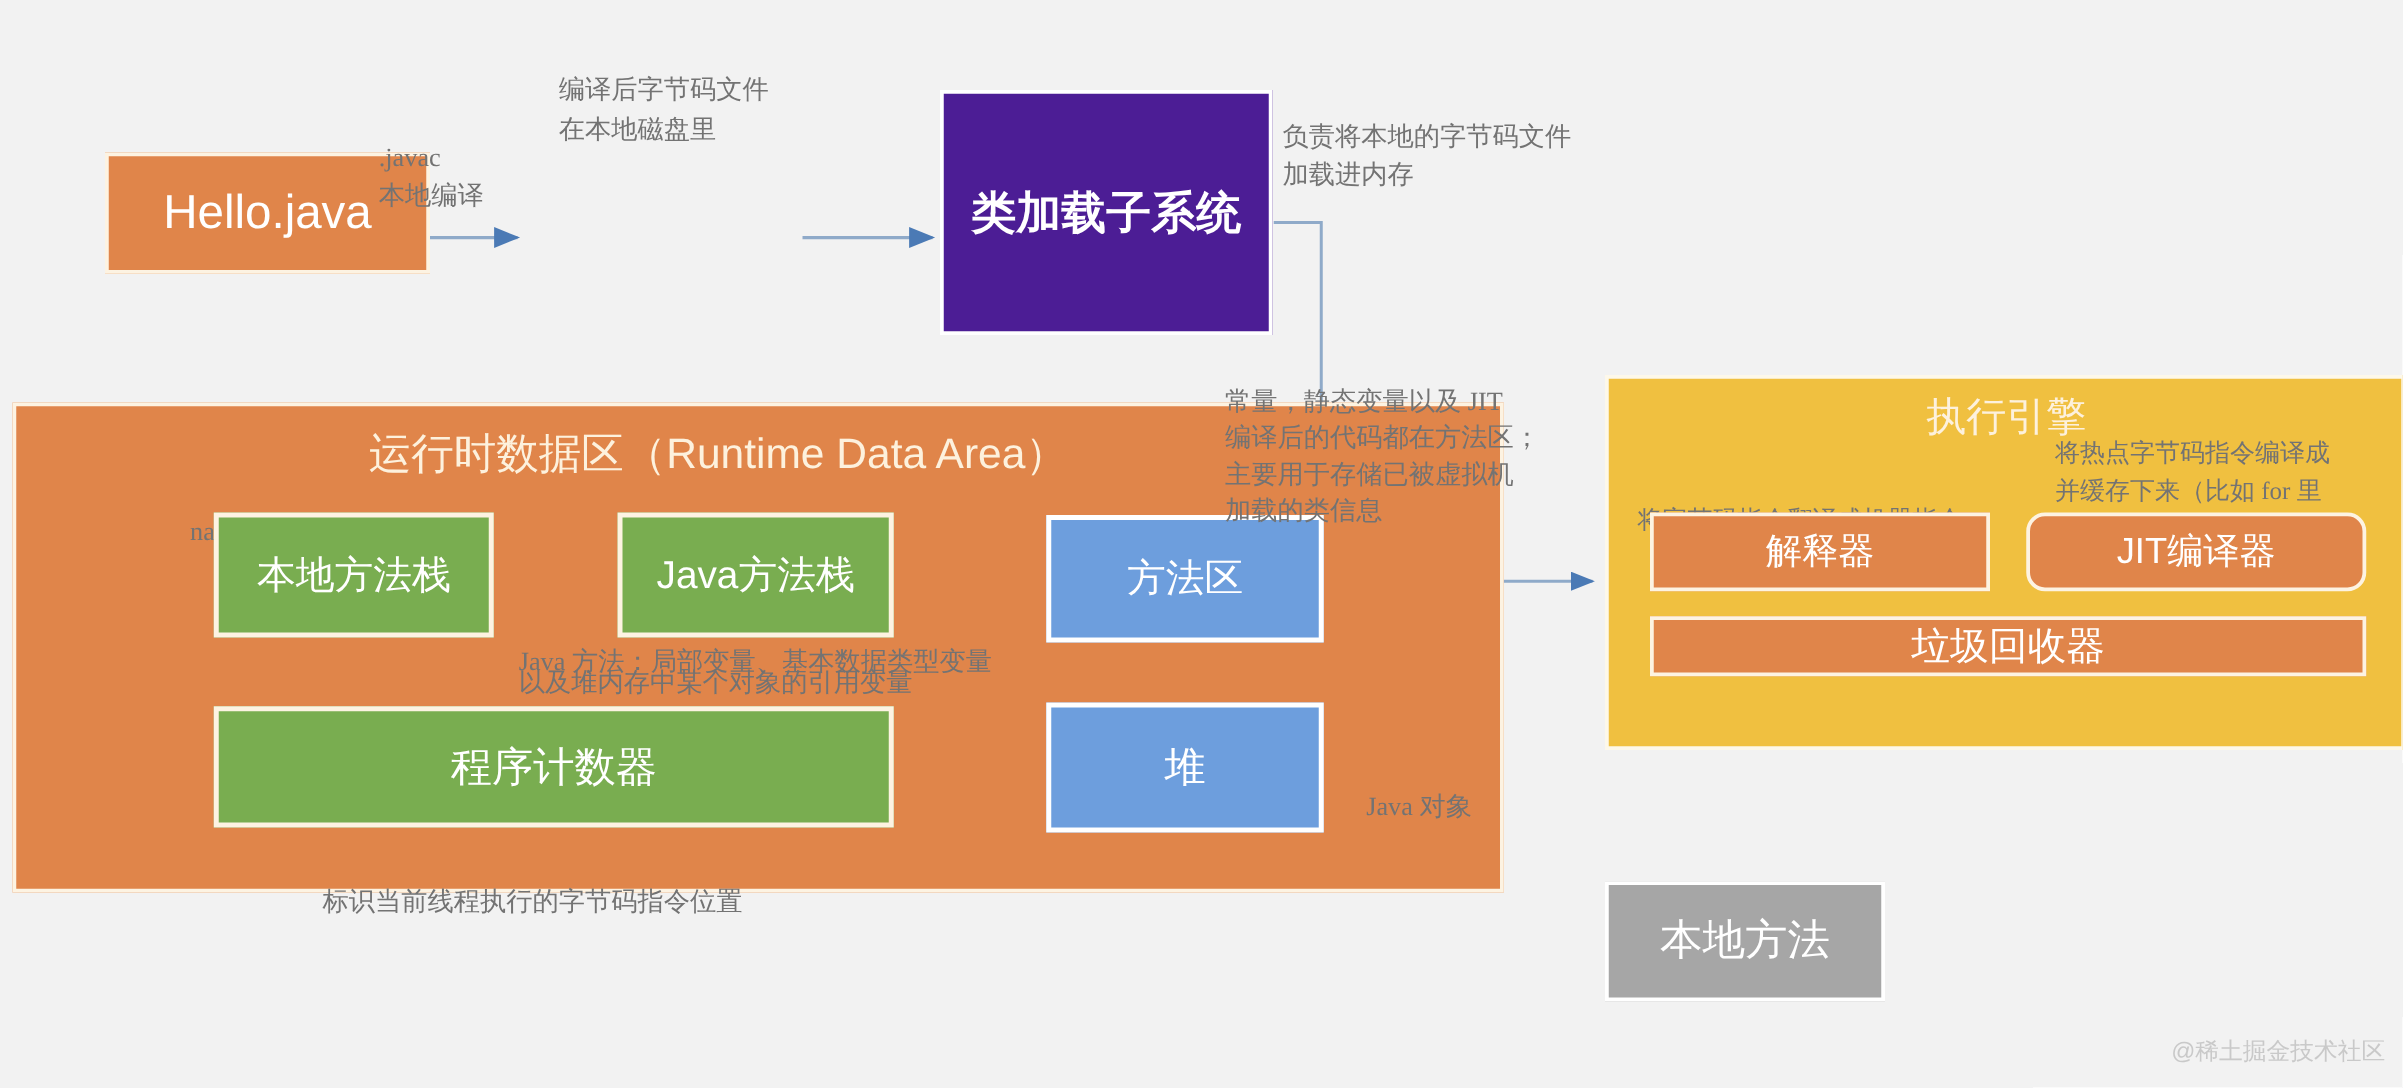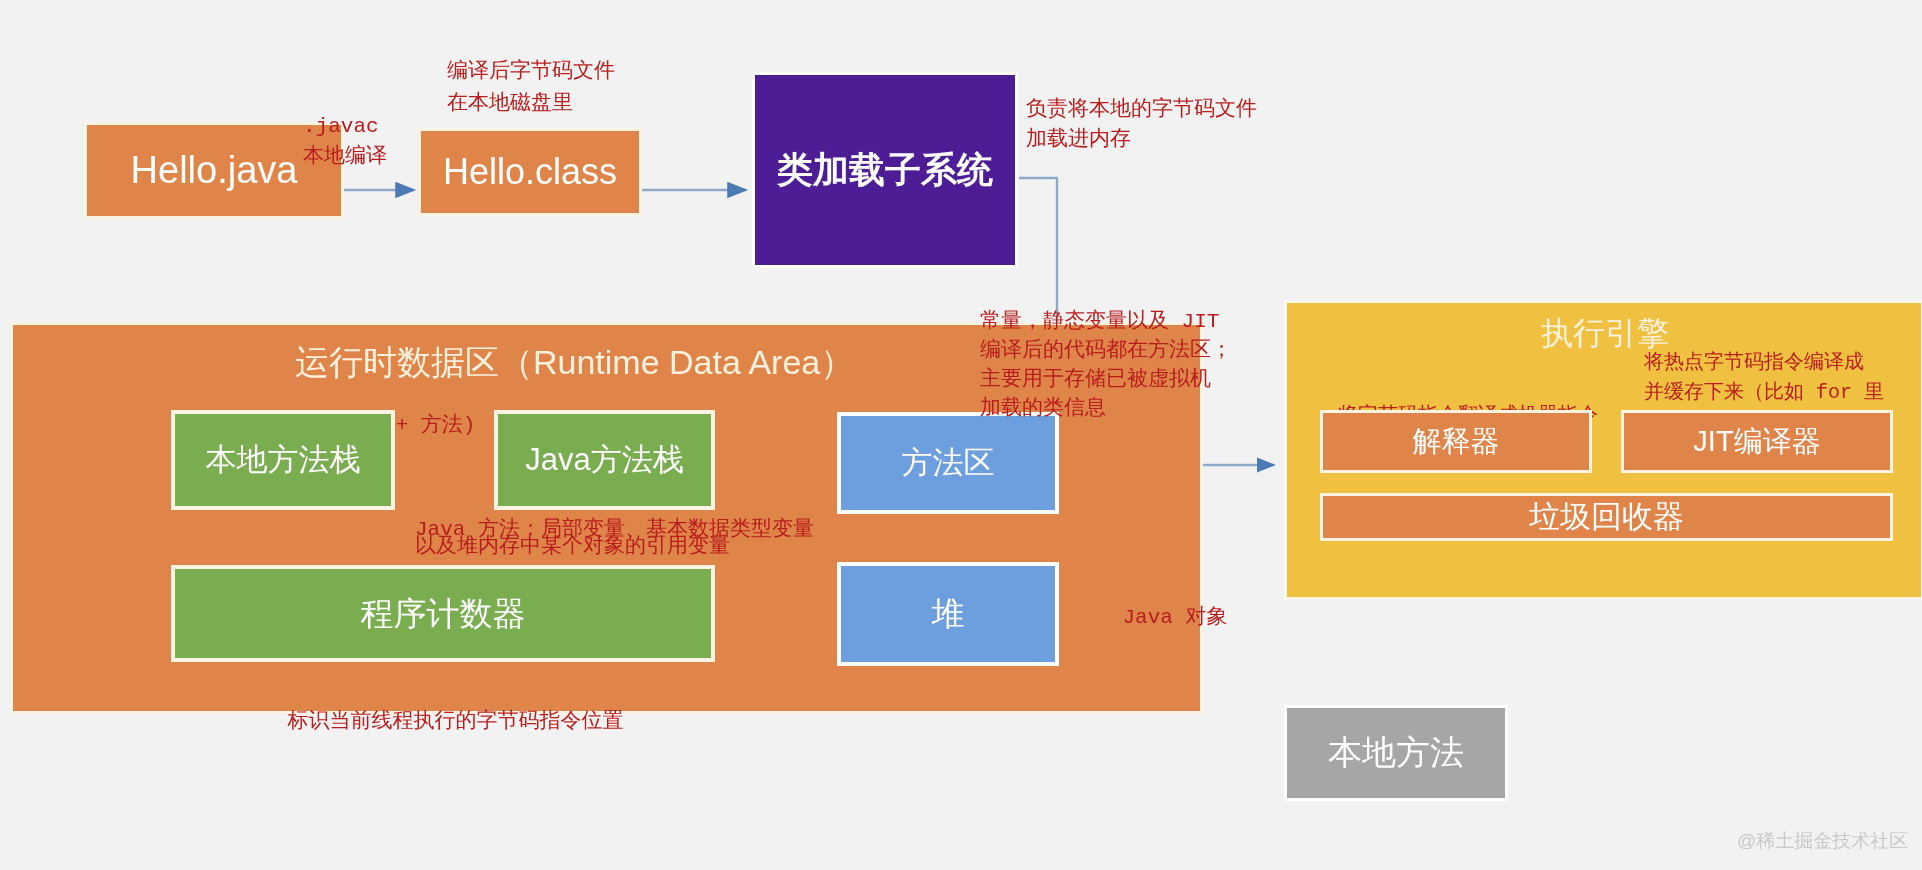--- a/index.html
+++ b/index.html
@@ -32,25 +32,25 @@
   .box.blue     { background: #4c1d95; border: 3px solid #ffffff; font-weight: bold; }
   .box.bluelite { background: #6d9edd; border: 4px solid #ffffff; }
   .box.green    { background: #79ad50; border: 4px solid #fdf3e2; }
   .box.grey     { background: #a6a6a6; border: 3px solid #ffffff; }
   .box.gold     { background: #f0c040; border: 3px solid #fdf8ea; }
   .box.ee-inner { background: #e0854a; border: 3px solid #fdf3e2; text-align: center; }
 
   
   .note {
     position: absolute;
-    color: #b91c1c;
+    color: #737373;
     font-size: 21px;
     line-height: 1.32;
     white-space: pre;
-    font-family: Liberation Mono, monospace;
+    font-family: Liberation Serif, serif;
   }
   .note.sm { font-size: 20px; }
 
   
   .area-title {
     position: absolute;
     color: #fdf1dd;
     white-space: nowrap;
   }
 
@@ -94,23 +94,20 @@
   <div class="box orange" style="left:84px; top:122px; width:260px; height:97px; font-size:38px;">
     <span>Hello.java</span>
   </div>
 
   <div class="note" style="left:303px; top:113px;"><span>.javac</span></div>
   <div class="note" style="left:303px; top:143px;"><span>本地编译</span></div>
 
   <div class="note" style="left:447px; top:58px;"><span>编译后字节码文件</span></div>
   <div class="note" style="left:447px; top:90px;"><span>在本地磁盘里</span></div>
 
-  <div class="box orange" style="left:418px; top:128px; width:224px; height:88px; font-size:36px;">
-    <span>Hello.class</span>
-  </div>
 
   <div class="box blue" style="left:752px; top:72px; width:266px; height:196px; font-size:36px;">
     <span>类加载子系统</span>
   </div>
 
   <div class="note" style="left:1026px; top:96px;"><span>负责将本地的字节码文件</span></div>
   <div class="note" style="left:1026px; top:126px;"><span>加载进内存</span></div>
 
   <div class="box orange" style="left:10px; top:322px; width:1193px; height:392px; display:block;"></div>
 
@@ -147,42 +144,42 @@
   </div>
 
   <div class="note" style="left:237px; top:680px;">
     <span>标识当前线程执行的字节码指令位置</span>
   </div>
 
   <div class="box bluelite" style="left:837px; top:562px; width:222px; height:104px; font-size:33px;">
     <span>堆</span>
   </div>
 
-  <div class="note" style="left:1072px; top:576px;">
+  <div class="note" style="left:1072px; top:604px;">
     <span>Java 对象</span>
   </div>
 
   <div class="box gold" style="left:1284px; top:300px; width:640px; height:300px; display:block;"></div>
 
   <div class="area-title" style="left:1541px; top:312px; font-size:32px;">
     <span>执行引擎</span>
   </div>
 
   <div class="note sm" style="left:1290px; top:377px;">
     <span>将字节码指令翻译成机器指令</span>
   </div>
 
   <div class="note sm" style="left:1644px; top:350px;"><span>将热点字节码指令编译成</span></div>
   <div class="note sm" style="left:1644px; top:380px;"><span>并缓存下来（比如 for 里</span></div>
 
   <div class="box ee-inner" style="left:1320px; top:410px; width:272px; height:63px; font-size:29px;">
     <span>解释器</span>
   </div>
 
-  <div class="box ee-inner" style="left:1621px; top:410px; width:272px; height:63px; font-size:29px;">
+  <div class="box ee-inner" style="left:1621px; top:410px; width:272px; height:63px; font-size:29px;border-radius:15px;">
     <span>JIT编译器</span>
   </div>
 
   <div class="box ee-inner" style="left:1320px; top:493px; width:573px; height:48px; font-size:31px;">
     <span>垃圾回收器</span>
   </div>
 
   <div class="box grey" style="left:1284px; top:705px; width:224px; height:96px; font-size:34px;">
     <span>本地方法</span>
   </div>

